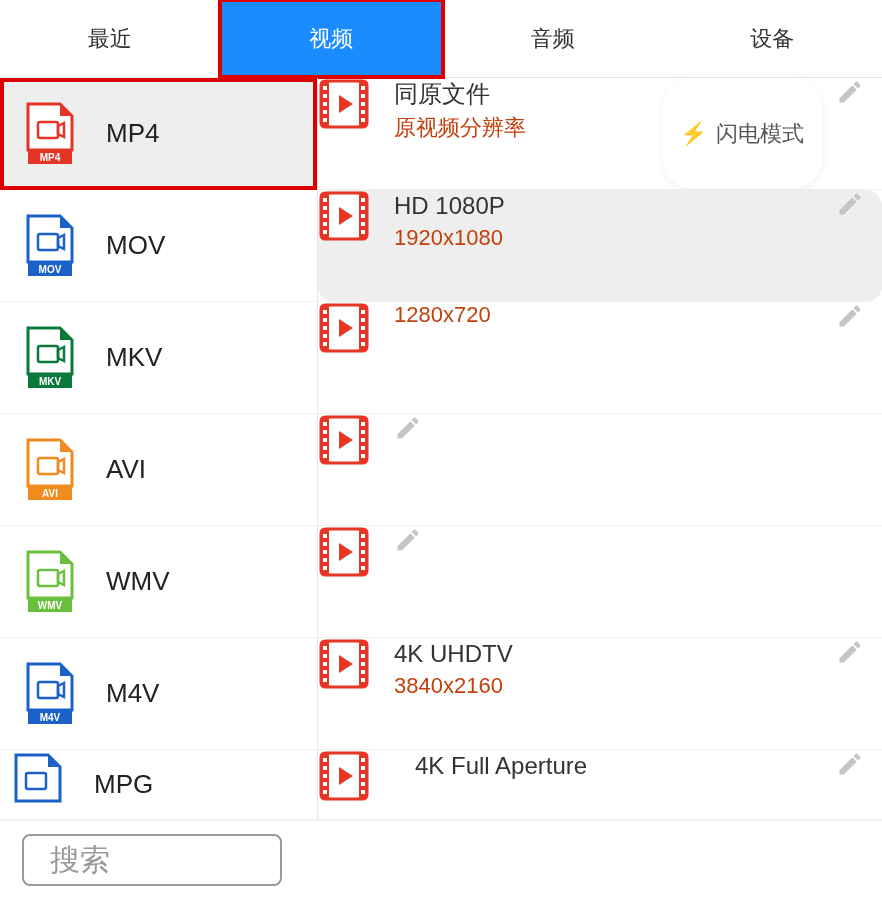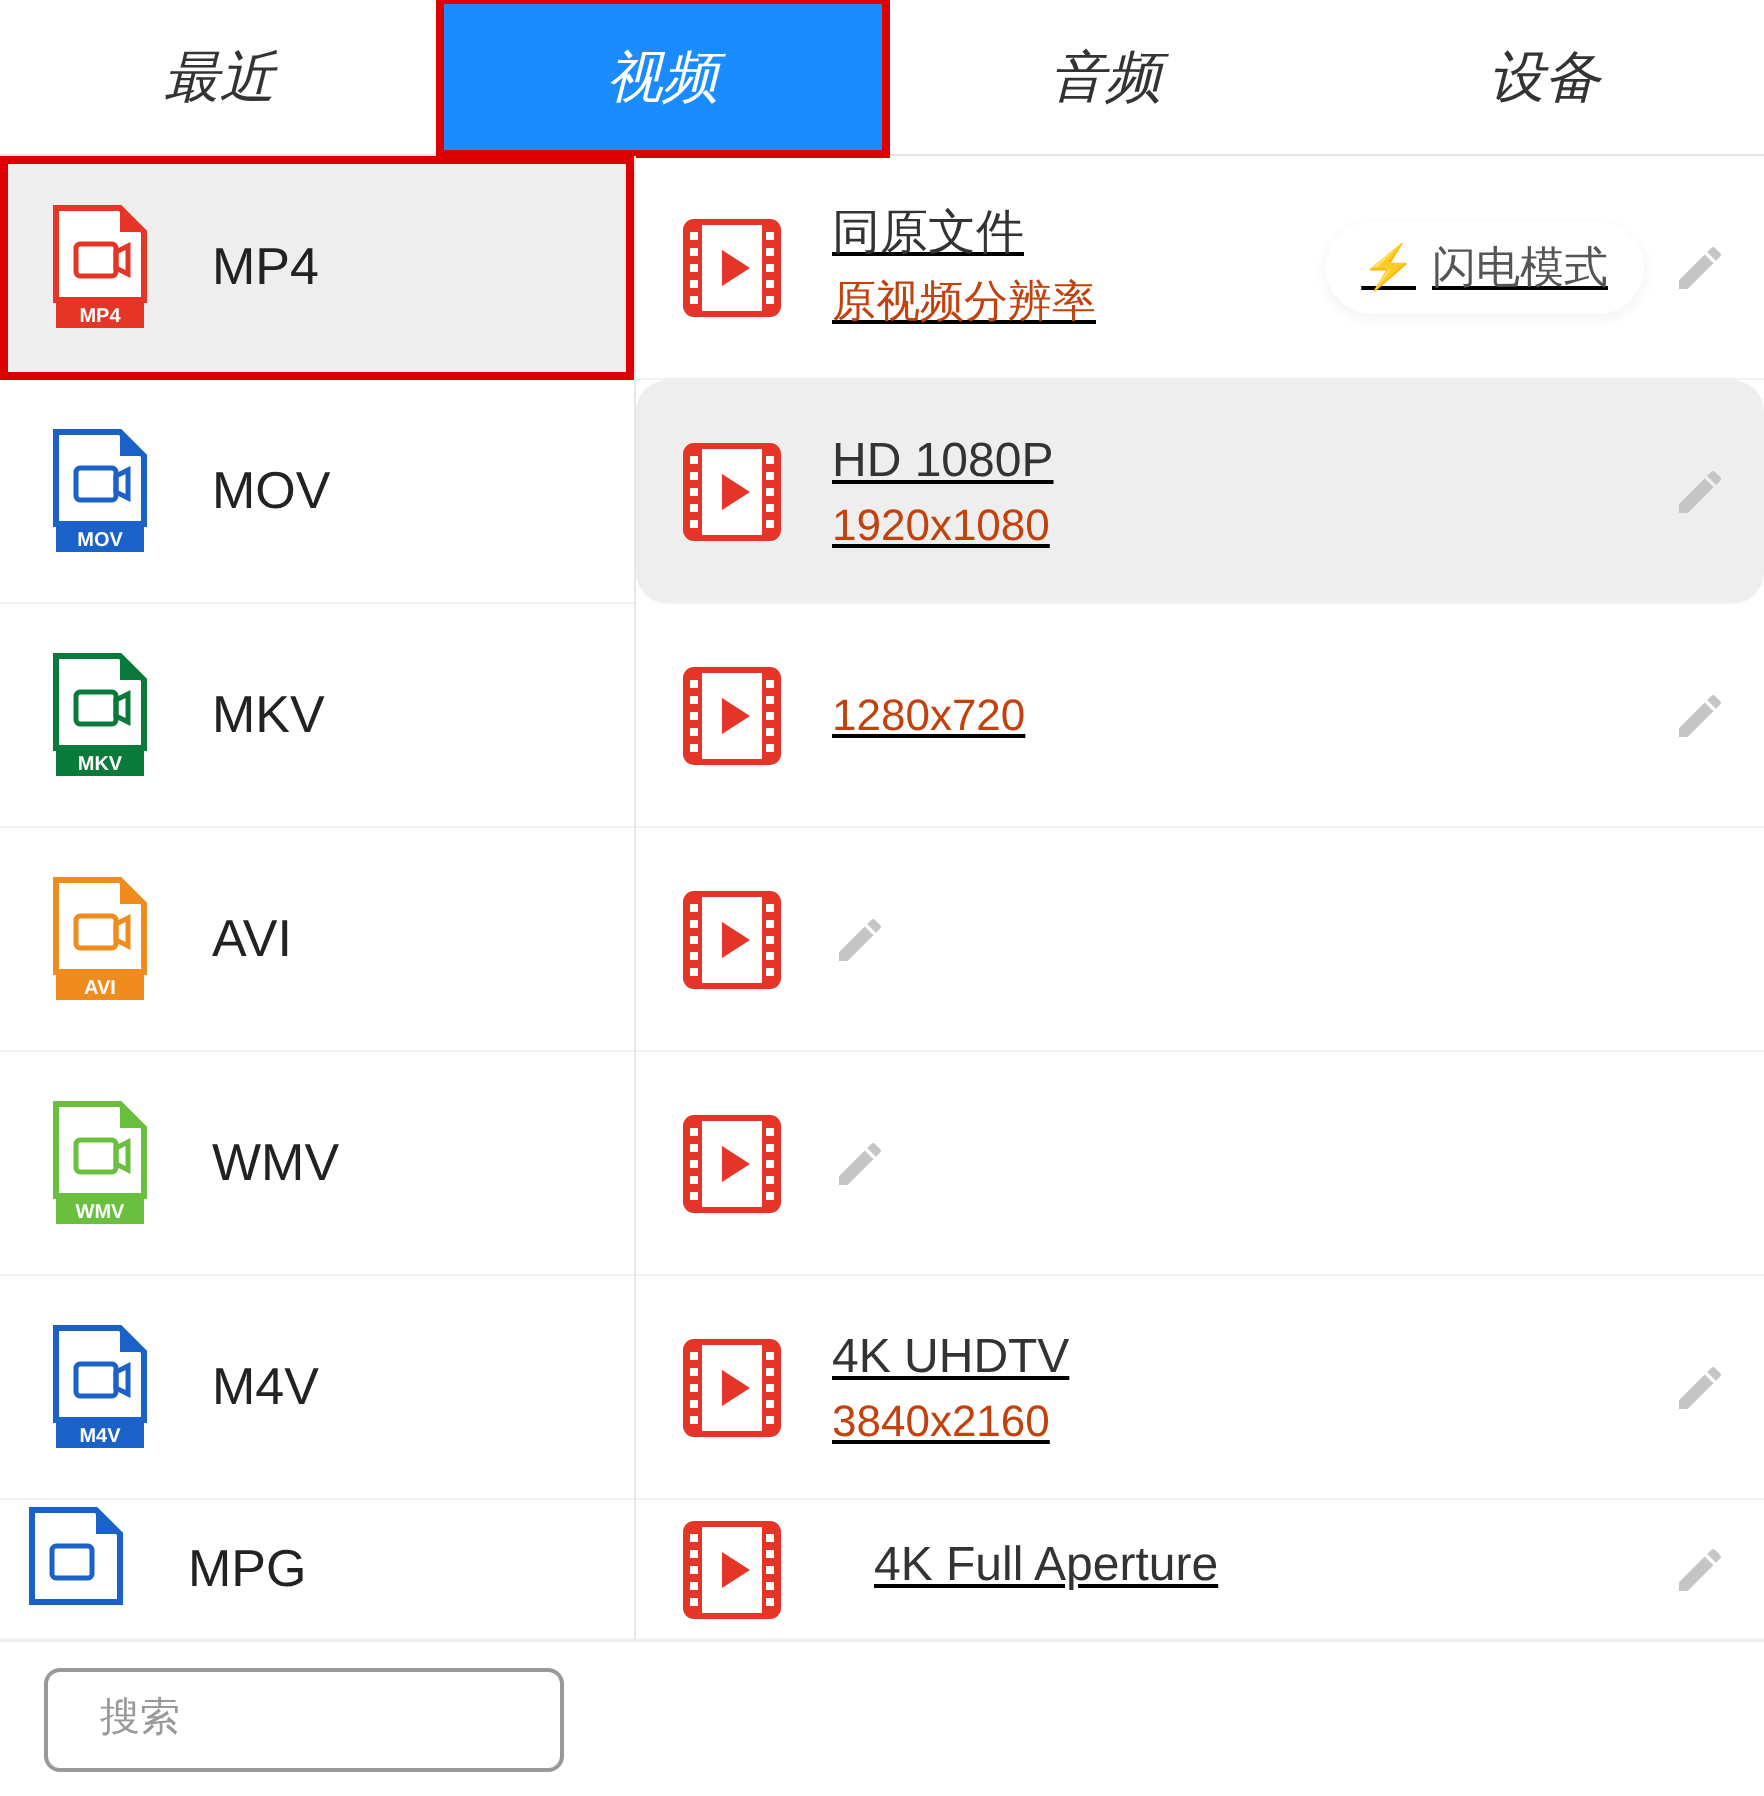--- a/index.html
+++ b/index.html
@@ -13,25 +13,24 @@
   .tabs {
     display: flex;
     height: 78px;
     border-bottom: 1px solid #e5e5e5;
   }
   .tab {
     flex: 1;
     display: flex;
     align-items: center;
     justify-content: center;
-    font-size: 28px;
+    font-size: 22px;
     color: #333;
     cursor: pointer;
     position: relative;
-    font-style: italic;
   }
   .tab.active {
     background: #1b8cff;
     color: #fff;
     font-weight: 400;
   }
   .tab.active-highlight {
     border: 4px solid #dd0000;
     margin: -2px;
   }
@@ -74,27 +73,24 @@
   }
 
   .details {
     flex: 1;
     overflow: hidden;
     position: relative;
   }
   .detail-item {
     height: 112px;
     display: flex;
-    align-items: center;
-    padding-left: 22px;
     padding-right: 18px;
     cursor: pointer;
     border-bottom: 1px solid #f1f1f1;
     position: relative;
-    text-decoration: underline;
   }
   .detail-item.selected {
     background: #eeeeee;
     border-radius: 16px;
   }
   .play-icon {
     width: 52px;
     height: 52px;
     margin-right: 24px;
     flex-shrink: 0;
@@ -158,21 +154,21 @@
   }
   .search-box .sicon {
     width: 22px;
     height: 22px;
     color: #888;
     margin-right: 12px;
   }
   .search-box input {
     border: none;
     outline: none;
-    font-size: 20px;
+    font-size: 30px;
     color: #333;
     flex: 1;
     background: transparent;
   }
   .search-box input::placeholder { color: #999; }
   .custom-btn {
     position: absolute;
     left: 450px;
     height: 54px;
     padding: 0 36px;

